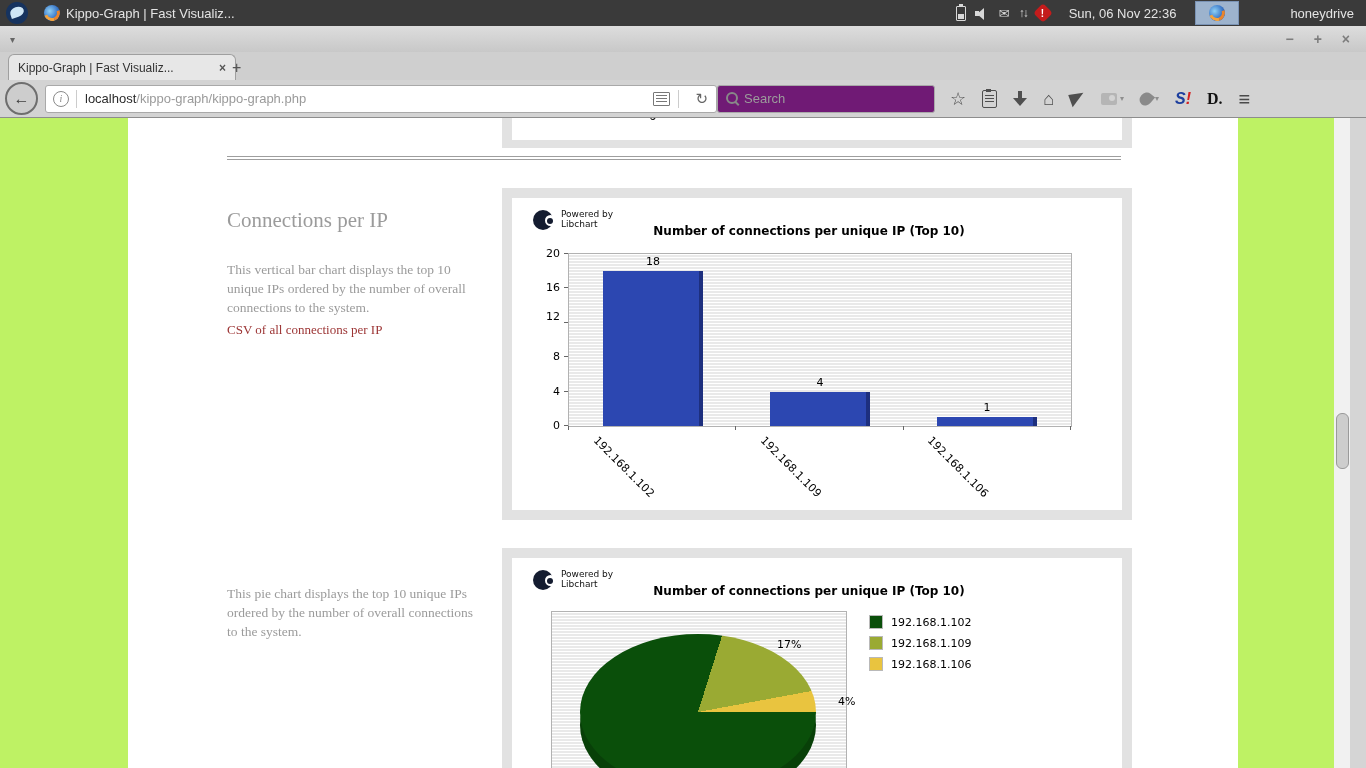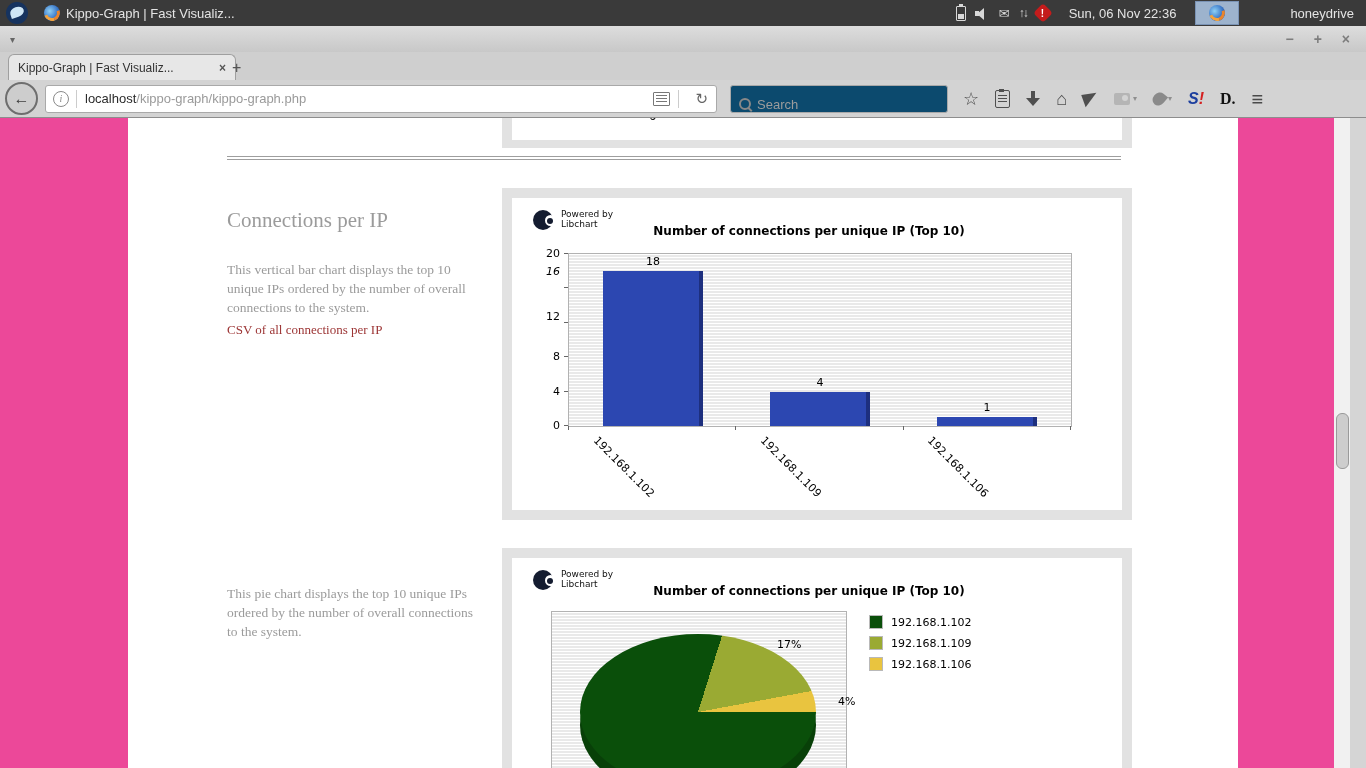--- a/index.html
+++ b/index.html
@@ -73,22 +73,22 @@
           font-size:10px;font-style:italic;font-family:"Liberation Serif",serif;
           display:flex;align-items:center;justify-content:center;margin:0 7px;flex:0 0 auto;}
   .vsep{width:1px;height:18px;background:#ccc;margin:0 8px 0 0;flex:0 0 auto;}
   .host{color:#2b2b2b;}
   .path{color:#9a9a9a;}
   .url-right{margin-left:auto;display:flex;align-items:center;gap:8px;padding-right:8px;}
   .readericon{width:15px;height:12px;border:1px solid #777;border-radius:1px;position:relative;}
   .readericon::after{content:"";position:absolute;left:2px;right:2px;top:2px;height:1px;
           background:#777;box-shadow:0 3px 0 #777,0 6px 0 #777;}
   .reload{color:#666;font-size:15px;line-height:1;}
-  .searchbar{height:26px;background:#0c4a6e;border:1px solid #a9a9a9;border-radius:3px;width:216px;
-          margin-left:13px;display:flex;align-items:flex-end;color:#9c9c9c;font-size:13px;flex:0 0 auto;}
+  .searchbar{height:26px;background:#701a75;border:1px solid #a9a9a9;border-radius:3px;width:216px;
+          display:flex;align-items:center;color:#9c9c9c;font-size:13px;flex:0 0 auto;}
   .mag{width:8px;height:8px;border:2px solid #888;border-radius:50%;margin:0 6px 2px 8px;
           position:relative;flex:0 0 auto;}
   .mag::after{content:"";position:absolute;width:2px;height:5px;background:#888;
           transform:rotate(-45deg);left:8px;top:7px;}
   .toolicons{display:flex;align-items:center;gap:16px;margin-left:15px;color:#4f4f4f;}
   .ti{font-size:18px;line-height:1;color:#4f4f4f;}
   .clipicon{width:13px;height:16px;border:1px solid #4f4f4f;border-radius:2px;position:relative;}
   .clipicon::before{content:"";position:absolute;top:-2px;left:3px;width:5px;height:3px;background:#4f4f4f;}
   .clipicon::after{content:"";position:absolute;left:2px;right:2px;top:4px;height:1px;background:#4f4f4f;
           box-shadow:0 3px 0 #4f4f4f,0 6px 0 #4f4f4f;}
@@ -104,21 +104,21 @@
           border-radius:50%;background:#d3d3d3;}
   .caret{font-size:8px;color:#8f8f8f;}
   .planticon{width:12px;height:14px;background:#8a8a8a;border-radius:70% 0 70% 70%;
           transform:rotate(40deg);}
   .slogo{font-weight:bold;font-style:italic;font-size:16px;color:#1d3f9e;}
   .slogo em{color:#d42121;font-style:italic;}
   .dlogo{font-weight:bold;font-size:16px;color:#111;font-family:"Liberation Serif",serif;}
   .burger{font-size:20px;color:#4a4a4a;line-height:1;}
 
   
-  .content{position:absolute;top:118px;left:0;width:1350px;height:650px;background:#ec4899;}
+  .content{position:absolute;top:118px;left:0;width:1350px;height:650px;background:#bef264;}
   .scrolltrack{position:absolute;top:118px;right:0;width:16px;height:650px;background:#f1f1f1;}
   .scrollthumb{position:absolute;top:295px;left:2px;width:11px;height:54px;background:#cdcdcd;
           border:1px solid #9a9a9a;border-radius:6px;}
   .pagewrap{position:absolute;left:128px;top:0;width:1110px;height:650px;background:#fff;}
 
   .remnant-panel{position:absolute;left:374px;top:0;width:630px;height:30px;background:#e2e2e2;}
   .remnant-white{position:absolute;left:10px;top:0;width:610px;height:22px;background:#fff;overflow:hidden;}
   .remnant-label{position:absolute;left:138px;top:-8px;transform:rotate(45deg);
           font-size:11px;color:#222;font-family:"DejaVu Sans",sans-serif;}
   .hr-rule{position:absolute;left:99px;top:38px;width:894px;height:2px;
@@ -287,21 +287,21 @@
             </div>
           <div id="bar-ylabels">
               <div class="ylab" style="top: 221px;">0</div>
               <div class="ytickmark" style="top: 227px;"></div>
               <div class="ylab" style="top: 187px;">4</div>
               <div class="ytickmark" style="top: 193px;"></div>
               <div class="ylab" style="top: 152px;">8</div>
               <div class="ytickmark" style="top: 158px;"></div>
               <div class="ylab" style="top: 112px;">12</div>
               <div class="ytickmark" style="top: 124px;"></div>
-              <div class="ylab" style="top: 67px; font-style: italic;">16</div>
+              <div class="ylab" style="top: 83px;">16</div>
               <div class="ytickmark" style="top: 89px;"></div>
               <div class="ylab" style="top: 49px;">20</div>
               <div class="ytickmark" style="top: 55px;"></div>
             </div>
           <div id="bar-xlabels">
               <div class="xtickmark" style="left: 56px;"></div>
               <div class="xlab" style="left: 88px; top: 236px;">192.168.1.102</div>
               <div class="xtickmark" style="left: 223px;"></div>
               <div class="xlab" style="left: 255px; top: 236px;">192.168.1.109</div>
               <div class="xtickmark" style="left: 391px;"></div>

